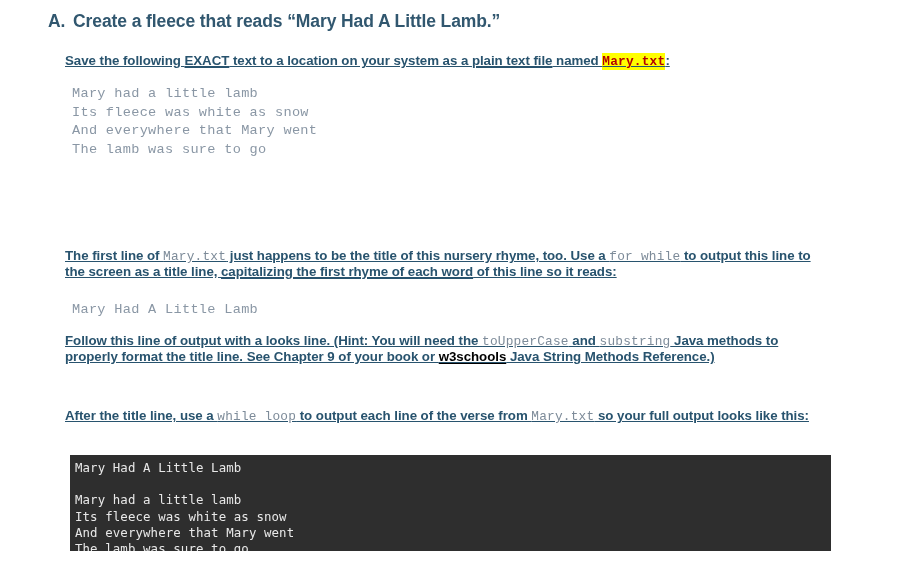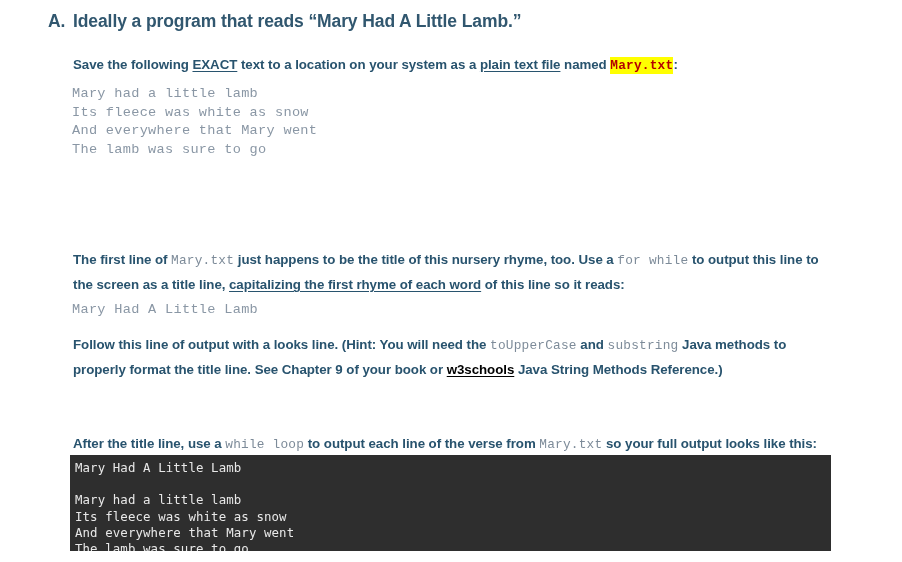--- a/index.html
+++ b/index.html
@@ -39,27 +39,28 @@
     width: 25px;
     flex: 0 0 25px;
   }
   .heading .htext {
     flex: 1 1 auto;
   }
 
   
   .para {
     position: absolute;
-    left: 73px;
+    left: 65px;
     width: 760px;
     font-size: 13.3px;
     font-weight: bold;
-    line-height: 24px;
+    line-height: 15px;
     color: #28536e;
     letter-spacing: -0.05px;
+    text-decoration: underline;
   }
   .u {
     text-decoration: underline;
     text-underline-offset: 2px;
   }
   .code-inline {
     font-family: "Liberation Mono", "DejaVu Sans Mono", monospace;
     font-weight: normal;
     font-size: 12.8px;
     color: #7d8b99;
@@ -117,21 +118,21 @@
     height: 16.2px;
   }
 </style>
 </head>
 <body>
 
 <div class="page">
 
   <div class="heading">
     <span class="marker">A.</span>
-    <span class="htext">Ideally a program that reads “Mary Had A Little Lamb.”</span>
+    <span class="htext">Create a fleece that reads “Mary Had A Little Lamb.”</span>
   </div>
 
   <div class="para" style="top:53px;">
     <span>Save the following </span><span class="u">EXACT</span><span> text to a location on your system as a </span><span class="u">plain text file</span><span> named </span><span class="hl-file">Mary.txt</span><span>:</span>
   </div>
 
   <div class="verse" style="top:85px;">Mary had a little lamb
 Its fleece was white as snow
 And everywhere that Mary went
 The lamb was sure to go</div>
@@ -141,21 +142,21 @@
   <div class="para" style="top:248px;">
     <span>The first line of </span><span class="code-inline">Mary.txt</span><span> just happens to be the title of this nursery rhyme, too. Use a </span><span class="code-inline">for while</span><span> to output this line to the screen as a title line, </span><span class="u">capitalizing the first rhyme of each word</span><span> of this line so it reads:</span>
   </div>
 
   <div class="verse" style="top:301px;">Mary Had A Little Lamb</div>
 
   <div class="para" style="top:333px;">
     <span>Follow this line of output with a looks line. (Hint: You will need the </span><span class="code-inline">toUpperCase</span><span> and </span><span class="code-inline">substring</span><span> Java methods to properly format the title line. See Chapter 9 of your book or </span><span class="link">w3schools</span><span> Java String Methods Reference.)</span>
   </div>
 
-  <div class="para" style="top:408px;margin-top:24px;">
+  <div class="para" style="top:408px;">
     <span>After the title line, use a </span><span class="code-inline">while loop</span><span> to output each line of the verse from </span><span class="code-inline">Mary.txt</span><span> so your full output looks like this:</span>
   </div>
 
   <div class="console">
     <div class="cline">Mary Had A Little Lamb</div>
     <div class="cblank"></div>
     <div class="cline">Mary had a little lamb
 Its fleece was white as snow
 And everywhere that Mary went
 The lamb was sure to go</div>

